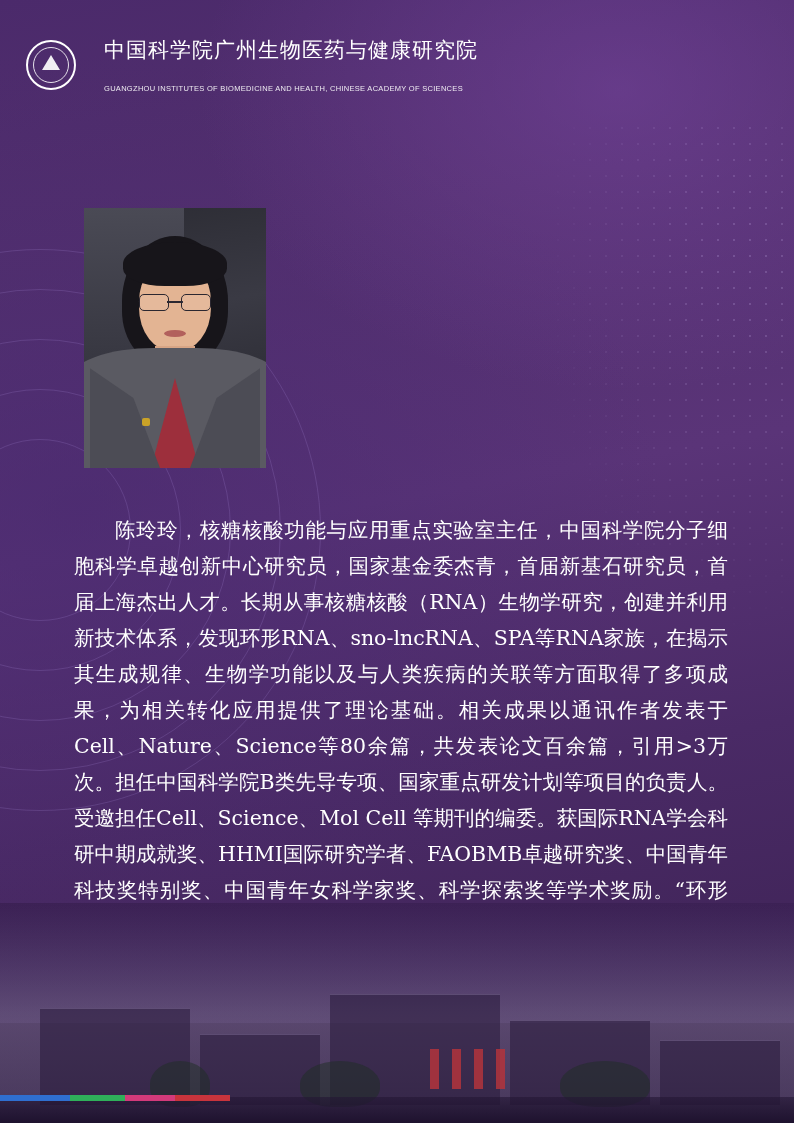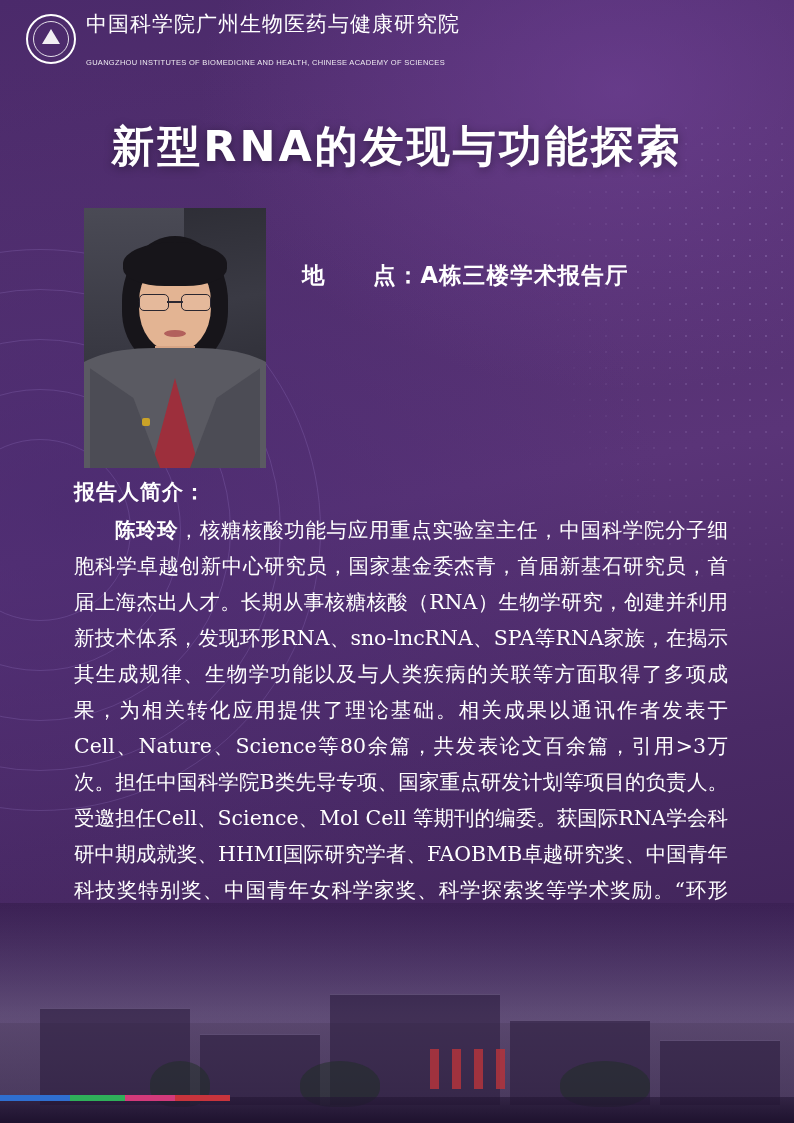--- a/index.html
+++ b/index.html
@@ -110,24 +110,24 @@
   
   .header {
     position: absolute;
     left: 0; top: 0;
     width: 794px;
     height: 100px;
   }
   .logo-wrap {
     position: absolute;
     left: 26px;
-    top: 10px;
+    top: 36px;
     display: flex;
     align-items: center;
-    gap: 10px;
+    gap: 28px;
   }
   .logo-mark {
     width: 46px; height: 46px;
     border-radius: 50%;
     border: 2px solid #ffffff;
     position: relative;
     flex: none;
   }
   .logo-mark::before {
     content: "";
@@ -320,21 +320,21 @@
     right: 66px;
     top: 512px;
     color: #ffffff;
     font-size: 20.5px;
     line-height: 36px;
     text-align: justify;
     text-justify: inter-ideograph;
     font-family: "DejaVu Serif", serif;
   }
   .bio-body .indent { text-indent: 2em; }
-  .bio-body .name { font-weight: bold; }
+  .bio-body .name { font-weight: normal; }
 </style>
 </head>
 <body>
 
 <div class="poster">
 
   <div class="arcs">
     <div style="width:180px;height:180px;"></div>
     <div style="width:280px;height:280px;"></div>
     <div style="width:380px;height:380px;"></div>
@@ -347,21 +347,20 @@
   <div class="header">
     <div class="logo-wrap">
       <div class="logo-mark"></div>
       <div>
         <div class="logo-text-cn">中国科学院广州生物医药与健康研究院</div>
         <div class="logo-text-en">GUANGZHOU INSTITUTES OF BIOMEDICINE AND HEALTH, CHINESE ACADEMY OF SCIENCES</div>
       </div>
     </div>
   </div>
 
-  <div class="title">新型RNA的发现与功能探索</div>
 
   <div class="portrait">
     <div class="bg-l"></div>
     <div class="hair"></div>
     <div class="face"></div>
     <div class="fringe"></div>
     <div class="glasses">
         <i class="l"></i>
         <b></b>
         <i class="r"></i>
@@ -369,26 +368,22 @@
     <div class="lips"></div>
     <div class="neck"></div>
     <div class="body"></div>
     <div class="shirt"></div>
     <div class="lapel-l"></div>
     <div class="lapel-r"></div>
     <div class="pin"></div>
   </div>
 
   <div class="info">
-    <div class="row">
-      <span class="lbl">地　　点：</span><span>A栋三楼学术报告厅</span>
-    </div>
-  </div>
-
-  <div class="bio-title">报告人简介：</div>
+  </div>
+
   <div class="bio-body">
     <p class="indent" style="margin:0;">
       <span class="name">陈玲玲</span><span>，核糖核酸功能与应用重点实验室主任，中国科学院分子细胞科学卓越创新中心研究员，国家基金委杰青，首届新基石研究员，首届上海杰出人才。长期从事核糖核酸（RNA）生物学研究，创建并利用新技术体系，发现环形RNA、sno-lncRNA、SPA等RNA家族，在揭示其生成规律、生物学功能以及与人类疾病的关联等方面取得了多项成果，为相关转化应用提供了理论基础。相关成果以通讯作者发表于Cell、Nature、Science等80余篇，共发表论文百余篇，引用&gt;3万次。担任中国科学院B类先导专项、国家重点研发计划等项目的负责人。受邀担任Cell、Science、Mol Cell 等期刊的编委。获国际RNA学会科研中期成就奖、HHMI国际研究学者、FAOBMB卓越研究奖、中国青年科技奖特别奖、中国青年女科学家奖、科学探索奖等学术奖励。“环形RNA生成和功能机制的研究”获国家自然科学奖二等奖（第一完成人）。</span>
     </p>
   </div>
 
   <div class="bottom-photo">
     <div class="sky"></div>
     <div class="bldg" style="left:40px;width:150px;height:96px;"></div>
     <div class="bldg" style="left:200px;width:120px;height:70px;"></div>

